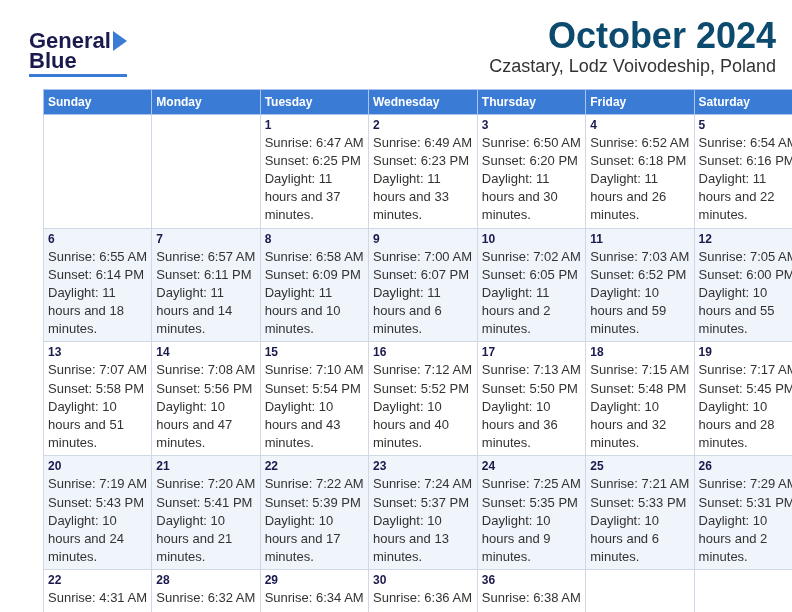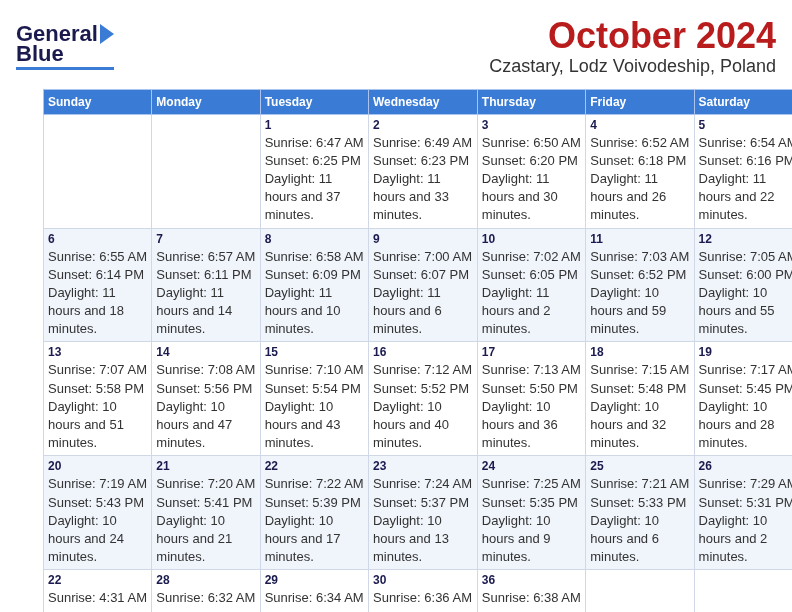--- a/index.html
+++ b/index.html
@@ -6,22 +6,23 @@
     body {
       font-family: Arial, sans-serif;
       background: #fff;
       width: 792px;
       min-height: 612px;
       padding: 16px;
     }
     .header {
       display: flex;
       justify-content: space-between;
-      align-items: center;
+      align-items: flex-end;
       margin-bottom: 12px;
+      margin-left: 13px;
     }
     .logo {
       display: flex;
       flex-direction: column;
       align-items: flex-start;
     }
     .logo-text {
       font-size: 22px;
       font-weight: bold;
       color: #1a1a4e;
@@ -41,21 +42,21 @@
       background: #3a7bd5;
       width: 100%;
       margin-top: 2px;
     }
     .title-block {
       text-align: right;
     }
     .month-title {
       font-size: 36px;
       font-weight: bold;
-      color: #b91c1c;
+      color: #0c4a6e;
       line-height: 1.1;
     }
     .subtitle {
       font-size: 18px;
       color: #333;
     }
     table {
       width: 100%;
       border-collapse: collapse;
       font-size: 11px;

